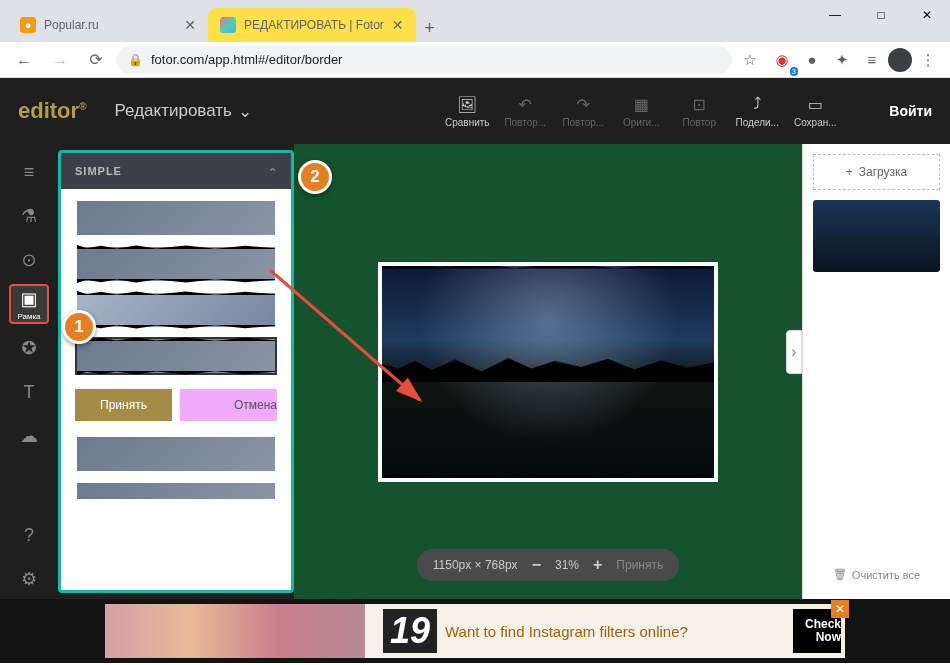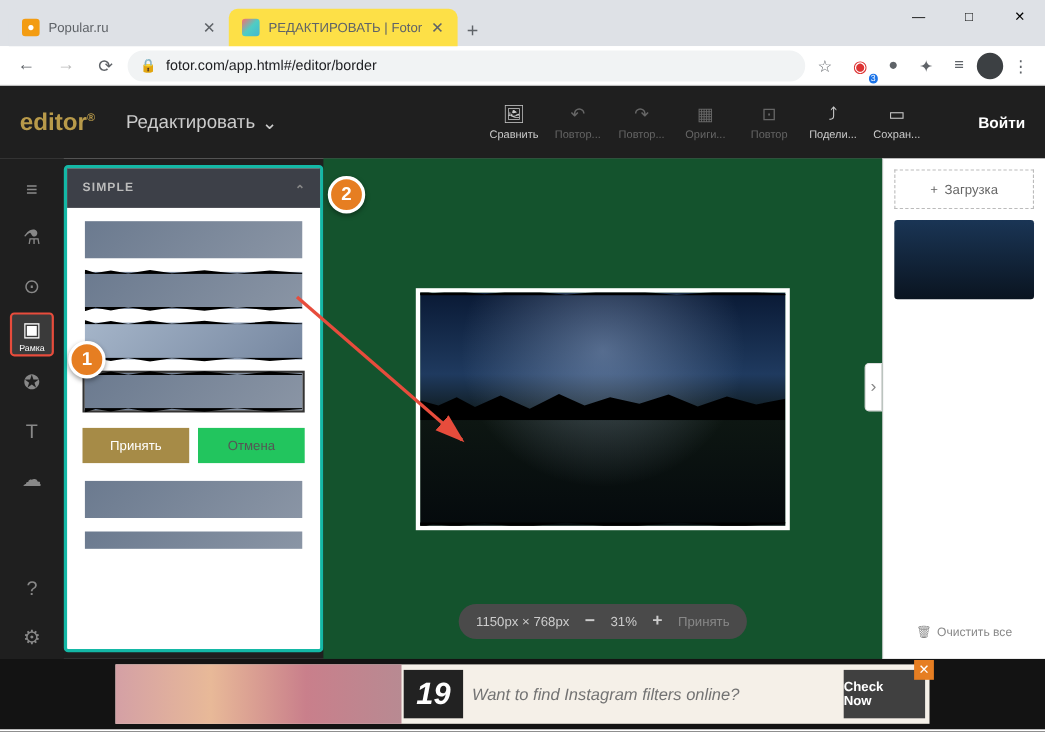--- a/index.html
+++ b/index.html
@@ -43,21 +43,21 @@
 .panel { width: 236px; background: #fff; position: relative; border: 3px solid #14b8a6; border-radius: 4px; margin: 6px 0 6px 0; }
 .panel-header { height: 36px; background: #3d4048; color: #bbb; display: flex; align-items: center; padding: 0 14px; font-size: 11px; font-weight: bold; letter-spacing: 1px; }
 .panel-chevron { margin-left: auto; color: #888; transform: rotate(180deg); }
 .border-list { padding: 10px 14px; display: flex; flex-direction: column; gap: 8px; overflow-y: auto; height: 400px; }
 .border-item { height: 38px; background: linear-gradient(135deg, #6b7a8f, #8a95a5); border: 2px solid #fff; cursor: pointer; position: relative; }
 .border-item.rough::before, .border-item.rough::after { content:''; position:absolute; left:0; right:0; height:4px; background:#000; }
 .border-item.rough::before { top:-2px; clip-path: polygon(0 0, 5% 80%, 12% 20%, 20% 90%, 30% 10%, 40% 85%, 55% 15%, 70% 95%, 85% 20%, 100% 80%, 100% 100%, 0 100%); }
 .border-item.rough::after { bottom:-2px; clip-path: polygon(0 100%, 5% 20%, 12% 80%, 20% 10%, 30% 90%, 40% 15%, 55% 85%, 70% 5%, 85% 80%, 100% 20%, 100% 0, 0 0); }
 .border-actions { display: flex; gap: 8px; margin: 6px 0; }
 .btn-accept { flex: 1; height: 32px; background: #a68b47; color: #fff; border: none; font-size: 12px; cursor: pointer; }
-.btn-cancel { flex: 1; height: 32px; background: #22c55e; color: #555; border: none; font-size: 12px; cursor: pointer; }
+.btn-cancel { flex: 1; height: 32px; background: #f0abfc; color: #555; border: none; font-size: 12px; cursor: pointer; text-align: right; }
 
 .canvas-area { flex: 1; background: #14532d; display: flex; flex-direction: column; align-items: center; justify-content: center; position: relative; }
 .canvas { width: 340px; height: 220px; background: linear-gradient(180deg, #0a1a35 0%, #1f3a5f 35%, #0d1612 55%, #050a0d 100%); border: 4px solid #fff; position: relative; overflow: hidden; }
 .canvas::before { content:''; position:absolute; inset:0; background: radial-gradient(ellipse at 50% 25%, rgba(200,220,255,0.35), transparent 55%); }
 .trees { position:absolute; bottom:45%; left:0; right:0; height:30px; background:#000; clip-path: polygon(0 100%, 0 40%, 5% 55%, 10% 30%, 15% 60%, 22% 25%, 30% 65%, 38% 20%, 45% 55%, 52% 30%, 60% 50%, 68% 22%, 76% 58%, 84% 28%, 92% 52%, 100% 35%, 100% 100%); }
 .rough-edge { position:absolute; left:-2px; right:-2px; height:6px; background:#000; }
 .rough-top { top:-3px; clip-path: polygon(0 0, 4% 70%, 10% 30%, 18% 85%, 28% 20%, 40% 90%, 55% 15%, 70% 95%, 85% 25%, 100% 80%, 100% 100%, 0 100%); }
 .rough-bot { bottom:-3px; clip-path: polygon(0 100%, 4% 30%, 10% 70%, 18% 15%, 28% 80%, 40% 10%, 55% 85%, 70% 5%, 85% 75%, 100% 20%, 100% 0, 0 0); }
 
 .zoombar { position: absolute; bottom: 18px; height: 32px; background: #4a4a4a; border-radius: 16px; display: flex; align-items: center; padding: 0 16px; gap: 14px; color: #ccc; font-size: 12px; }
@@ -65,26 +65,26 @@
 
 .right-panel { width: 148px; background: #fff; border-left: 1px solid #ddd; padding: 10px; display: flex; flex-direction: column; }
 .upload-btn { height: 36px; border: 1px dashed #bbb; display: flex; align-items: center; justify-content: center; gap: 6px; color: #666; font-size: 12px; cursor: pointer; }
 .thumb { margin-top: 10px; height: 72px; background: linear-gradient(180deg, #1a3555, #0a1420); border-radius: 3px; cursor: pointer; }
 .expand-handle { position:absolute; right:148px; top:330px; width:16px; height:44px; background:#fff; border-radius:4px 0 0 4px; border:1px solid #ddd; display:flex; align-items:center; justify-content:center; color:#888; cursor:pointer; }
 .clear-btn { margin-top:auto; color:#888; font-size:11px; display:flex; align-items:center; gap:5px; cursor:pointer; justify-content:center; padding:8px 0; }
 
 .ad-bar { height: 64px; background: #131313; display: flex; align-items: center; justify-content: center; }
 .ad { width: 740px; height: 54px; background: #f5f0e8; display: flex; align-items: center; position: relative; }
 .ad-img { width: 260px; height: 100%; background: linear-gradient(90deg, #d4a0a5, #e8b998, #c97f8b, #b88a92); }
-.ad-num { width: 54px; height: 44px; background: #222; color: #fff; font-size: 28px; font-weight: bold; display: flex; align-items: center; justify-content: center; font-style: italic; margin-left: 2px; }
+.ad-num { width: 54px; height: 44px; background: #222; color: #fff; font-size: 36px; font-weight: bold; display: flex; align-items: center; justify-content: center; font-style: italic; margin-left: 18px; }
 .ad-text { flex: 1; padding: 2px 8px; }
-.ad-line1 { font-size: 15px; color: #737373; font-style: italic; }
+.ad-line1 { font-size: 15px; color: #a16207; }
 .ad-line2 { font-size: 17px; font-weight: bold; color: #333; font-style: italic; }
 .ad-line2 span { color: #e74c3c; }
-.ad-cta { width: 74px; height: 44px; background: #404040; color: #fff; font-size: 12px; font-weight: bold; display: flex; flex-direction: column; align-items: flex-start; justify-content: center; margin-right: 4px; line-height:1.1; cursor:pointer; }
+.ad-cta { width: 48px; height: 44px; background: #000000; color: #fff; font-size: 12px; font-weight: bold; display: flex; flex-direction: column; align-items: flex-end; justify-content: center; margin-right: 4px; line-height:1.1; cursor:pointer; }
 .ad-close { position: absolute; top: -4px; right: -4px; width: 18px; height: 18px; background: #e67e22; color: #fff; display: flex; align-items: center; justify-content: center; font-size: 12px; cursor: pointer; }
 
 .annot { position: absolute; width: 34px; height: 34px; background: #e67e22; border: 3px solid #fff; border-radius: 50%; color: #fff; font-weight: bold; font-size: 17px; display: flex; align-items: center; justify-content: center; box-shadow: 0 2px 5px rgba(0,0,0,.4); z-index: 50; }
 .arrow { position: absolute; z-index: 40; pointer-events:none; }
 </style>
 </head>
 <body>
 
 <div class="titlebar">
   <div class="tab">

